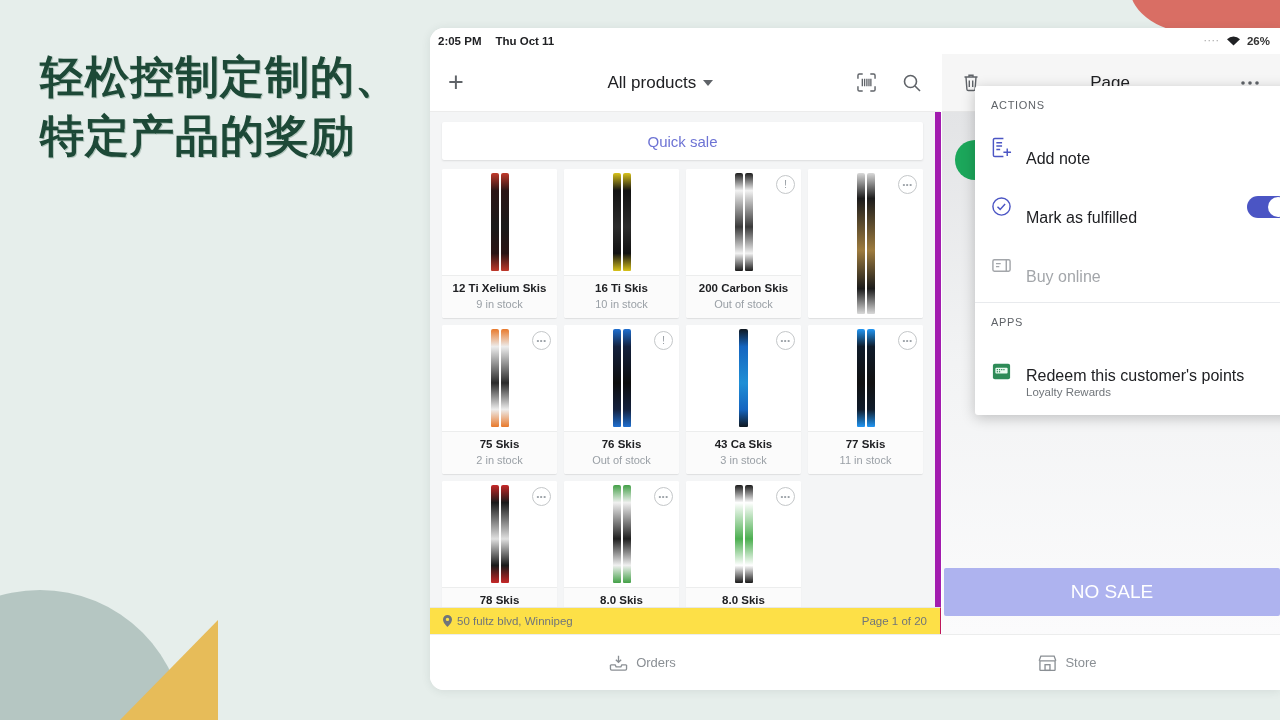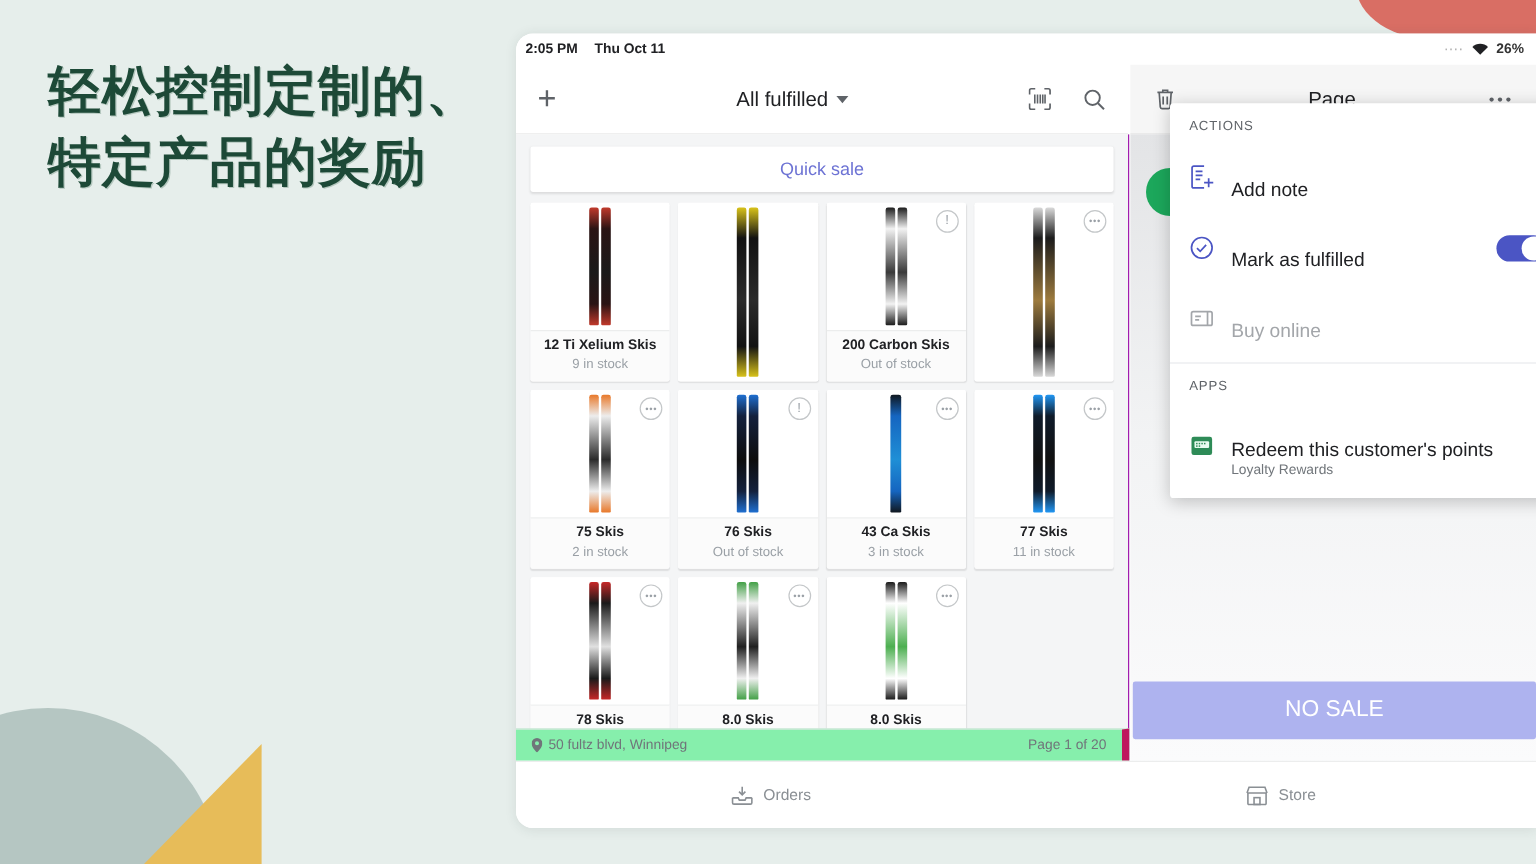--- a/index.html
+++ b/index.html
@@ -75,21 +75,21 @@
   #cartbar {
     position: absolute; left: 512px; top: 26px; right: 0; height: 58px;
     background: #f6f6f6; display: flex; align-items: center; padding: 0 20px;
     border-bottom: 1px solid #e6e6e6;
   }
   #cartbar .cart-title { flex: 1; text-align: center; font-size: 17px; color: #202124; }
 
   
   #productpane {
     position: absolute; left: 0; top: 84px; width: 511px; bottom: 56px;
-    background: #f4f5f6; border-right: 1px solid #a21caf;
+    background: #f4f5f6; border-right: 6px solid #a21caf;
     display: flex; flex-direction: column;
   }
   #quicksale {
     margin: 10px 12px 0 12px; height: 38px; background: #fff; border-radius: 2px;
     display: flex; align-items: center; justify-content: center;
     color: #6d73d4; font-size: 15px; cursor: pointer;
     box-shadow: 0 1px 2px rgba(0,0,0,.10);
   }
   #grid {
     flex: 1; display: grid;
@@ -116,21 +116,21 @@
   .card-label {
     border-top: 1px solid #eceded; background: #fbfbfb;
     padding: 6px 2px 8px; text-align: center;
   }
   .card-name { font-size: 11.5px; font-weight: bold; color: #202124; line-height: 1.2; }
   .card-stock { font-size: 11px; color: #9aa0a6; margin-top: 2px; }
 
   
   #footerstrip {
     position: absolute; left: 0; bottom: 56px; width: 511px; height: 27px;
-    background: #86efac; border-top: 1px solid #e6e7e8; border-right: 6px solid #be185d;
+    background: #fde047; border-top: 1px solid #e6e7e8; border-right: 1px solid #be185d;
     display: flex; align-items: center; padding: 0 13px;
     font-size: 11.5px; color: #70757a;
   }
   #footerstrip .loc { display: flex; align-items: center; gap: 5px; }
   #footerstrip .page { margin-left: auto; }
 
   
   #cartbody {
     position: absolute; left: 512px; top: 84px; right: 0; bottom: 56px;
     background: linear-gradient(to bottom, #e3e4e6 0%, #f2f3f4 48%, #fbfbfc 100%);
@@ -212,21 +212,21 @@
               <path d="M7.5 10.6 1 4.2a9.2 9.2 0 0 1 13 0z" fill="#202124"></path>
             </svg>
         </span>
         <span>26%</span>
       </div>
     </div>
 
     <div id="appbar">
       <span class="plus">+</span>
       <div class="title-wrap">
-        <span>All fulfilled</span>
+        <span>All products</span>
         <span class="caret"></span>
       </div>
       <div class="bar-icons">
         <span>
           <svg width="19" height="19" viewBox="0 0 20 20" fill="none" stroke="#5f6368" stroke-width="1.5">
             <path d="M1 6V2.5A1.5 1.5 0 0 1 2.5 1H6M14 1h3.5A1.5 1.5 0 0 1 19 2.5V6M19 14v3.5a1.5 1.5 0 0 1-1.5 1.5H14M6 19H2.5A1.5 1.5 0 0 1 1 17.5V14"></path>
             <g stroke-width="1.4">
                 <path d="M5.6 6v8M8 6v8M10.4 6v8M12.6 6v8M14.6 6v8"></path>
               </g>
           </svg>
@@ -271,20 +271,24 @@
               <div class="card-name">12 Ti Xelium Skis</div>
               <div class="card-stock">9 in stock</div>
             </div>
           </div>
           <div class="card">
             <div class="card-img">
               <div class="ski-pair">
                 <div class="ski" style="background: linear-gradient(rgb(216, 194, 26) 0%, rgb(18, 18, 18) 18%, rgb(43, 43, 43) 55%, rgb(18, 18, 18) 82%, rgb(216, 194, 26) 100%);"></div>
                 <div class="ski" style="background: linear-gradient(rgb(216, 194, 26) 0%, rgb(18, 18, 18) 18%, rgb(43, 43, 43) 55%, rgb(18, 18, 18) 82%, rgb(216, 194, 26) 100%);"></div>
               </div>
+            </div>
+            <div class="card-label">
+              <div class="card-name">16 Ti Skis</div>
+              <div class="card-stock">10 in stock</div>
             </div>
           </div>
           <div class="card">
             <div class="card-img">
               <div class="ski-pair">
                 <div class="ski" style="background: linear-gradient(rgb(29, 29, 29) 0%, rgb(242, 242, 242) 18%, rgb(58, 58, 58) 55%, rgb(242, 242, 242) 82%, rgb(29, 29, 29) 100%);"></div>
                 <div class="ski" style="background: linear-gradient(rgb(29, 29, 29) 0%, rgb(242, 242, 242) 18%, rgb(58, 58, 58) 55%, rgb(242, 242, 242) 82%, rgb(29, 29, 29) 100%);"></div>
               </div>
               <div class="badge">!</div>
             </div>

